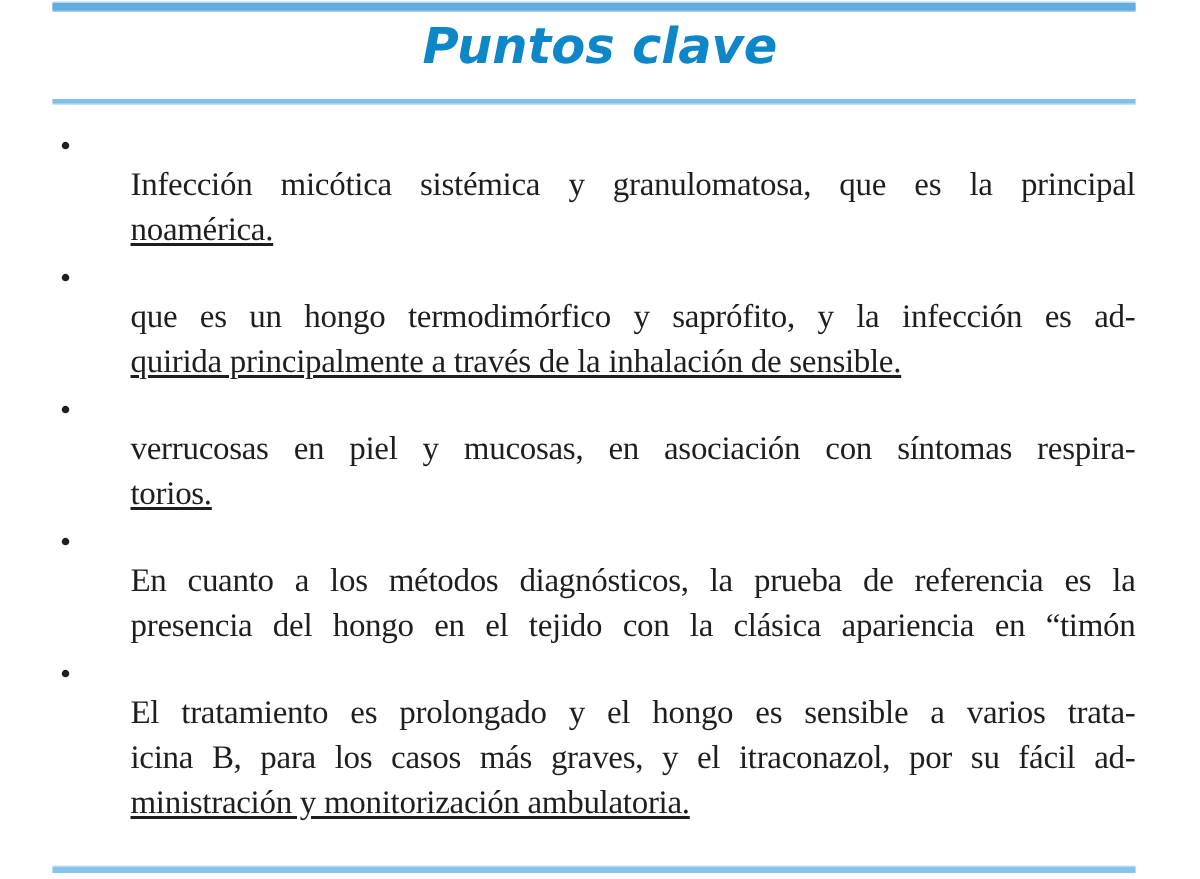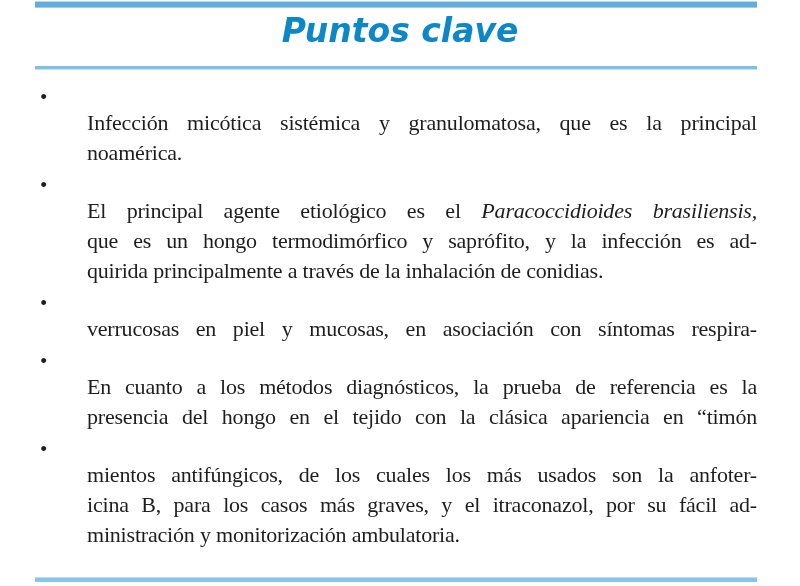--- a/index.html
+++ b/index.html
@@ -36,21 +36,21 @@
   .bullets{
     position:absolute;top:82px;left:40px;width:717px;
     margin:0;padding:0;list-style:none;
     color:var(--text_color);
     font-size:22px;line-height:30px;
   }
   .bullet{display:flex;margin:0 0 2px 0;}
   .marker{flex:0 0 47px;width:47px;font-size:21px;line-height:30px;}
   .btext{flex:1;min-width:0;margin-top:26px;}
   .line{text-align:justify;text-align-last:justify;letter-spacing:-0.2px;}
-  .line.last{text-align-last:left;}
+  .line.last{text-align-last:left;text-decoration:underline;}
   .line i{font-style:italic;}
 </style>
 </head>
 <body>
 
 <div class="page">
 
   <div class="rule rule-top"></div>
 
   <h1 class="title">Puntos clave</h1>
@@ -63,45 +63,45 @@
       <span class="marker">•</span>
       <div class="btext">
         <div class="line">Infección micótica sistémica y granulomatosa, que es la principal</div>
         <div class="line last">noamérica.</div>
       </div>
     </li>
 
     <li class="bullet">
       <span class="marker">•</span>
       <div class="btext">
-        <div class="line"><span>El principal agente etiológico es el </span><i>Paracoccidioides brasiliensis,</i></div>
         <div class="line">que es un hongo termodimórfico y saprófito, y la infección es ad-</div>
-        <div class="line last">quirida principalmente a través de la inhalación de conidias.</div>
+        <div class="line last">quirida principalmente a través de la inhalación de sensible.</div>
       </div>
     </li>
 
     <li class="bullet">
       <span class="marker">•</span>
       <div class="btext">
         <div class="line">verrucosas en piel y mucosas, en asociación con síntomas respira-</div>
+        <div class="line last">torios.</div>
       </div>
     </li>
 
     <li class="bullet">
       <span class="marker">•</span>
       <div class="btext">
         <div class="line">En cuanto a los métodos diagnósticos, la prueba de referencia es la</div>
         <div class="line">presencia del hongo en el tejido con la clásica apariencia en “timón</div>
       </div>
     </li>
 
     <li class="bullet">
       <span class="marker">•</span>
       <div class="btext">
-        <div class="line">mientos antifúngicos, de los cuales los más usados son la anfoter-</div>
+        <div class="line">El tratamiento es prolongado y el hongo es sensible a varios trata-</div>
         <div class="line">icina B, para los casos más graves, y el itraconazol, por su fácil ad-</div>
         <div class="line last">ministración y monitorización ambulatoria.</div>
       </div>
     </li>
 
   </ul>
 
   <div class="rule rule-bottom"></div>
 
 </div>

